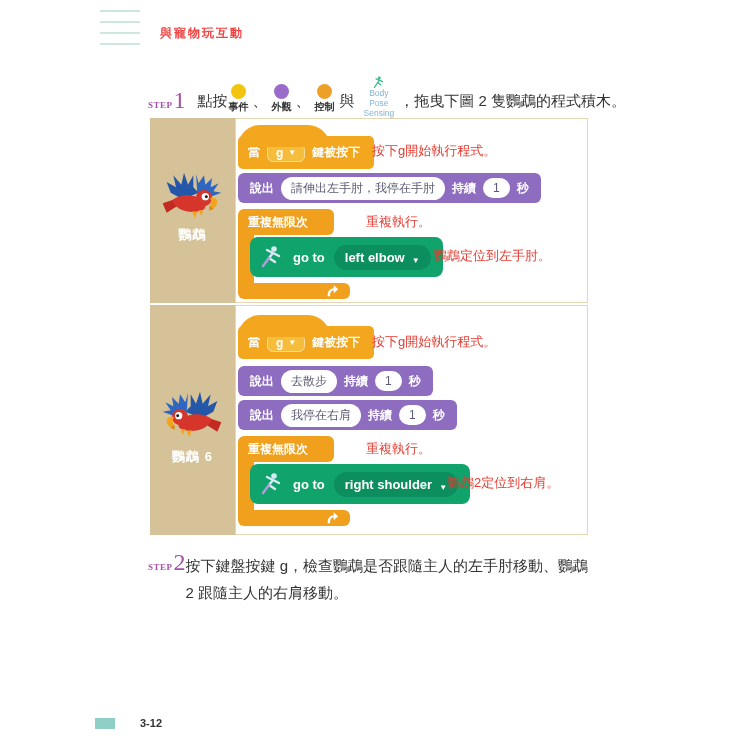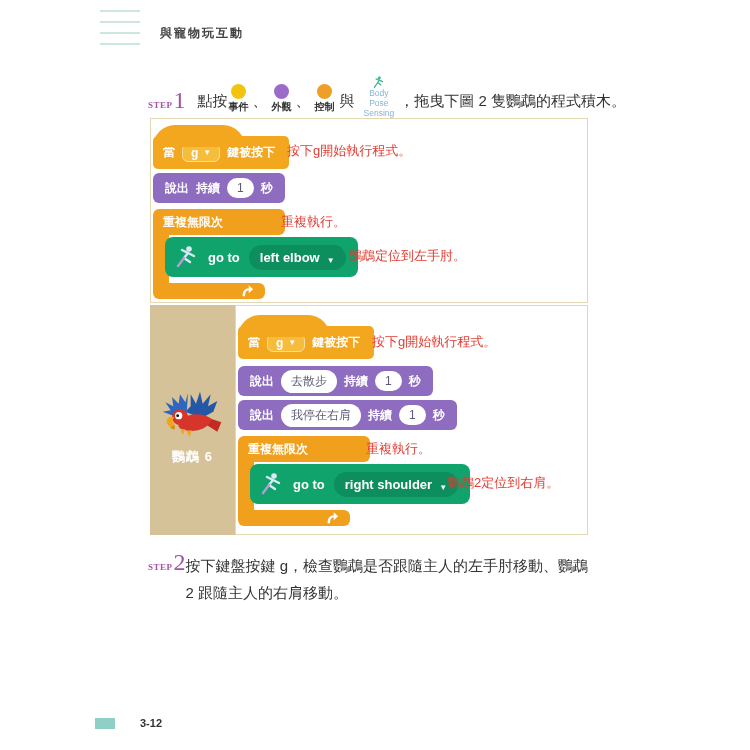--- a/index.html
+++ b/index.html
@@ -5,21 +5,21 @@
   * { margin:0; padding:0; box-sizing:border-box; }
   html,body { background:#fff; }
   .page {
     position:relative; width:750px; height:750px; background:#ffffff;
     font-family:"Liberation Sans","DejaVu Sans",sans-serif; color:#333; overflow:hidden;
   }
 
   
   .header-lines { position:absolute; left:100px; top:10px; }
   .header-lines i { display:block; width:40px; height:2px; background:#cde6de; margin-bottom:9px; }
-  .header-title { position:absolute; left:160px; top:25px; font-size:12px; color:#404040; letter-spacing:2px; font-weight:bold; }
+  .header-title { position:absolute; left:160px; top:25px; font-size:12px; color:#ef4444; letter-spacing:2px; font-weight:bold; }
 
   
   .step-badge { display:flex; align-items:baseline; color:#a452a6; flex:none;font-family:Liberation Serif, serif; }
   .step-word { font-size:9px; font-weight:bold; letter-spacing:.5px; }
   .step-num  { font-size:24px; line-height:.9; margin-left:1px; }
 
   .step1-row { position:absolute; left:148px; top:80px; display:flex; align-items:center; font-size:15px; color:#333; }
   .step1-row .step-badge { margin-right:12px; }
   .cat { display:inline-flex; flex-direction:column; align-items:center; margin:0 1px; position:relative; top:-2px; }
   .cat .dot { width:15px; height:15px; border-radius:50%; }
@@ -42,21 +42,21 @@
   
   .blk { position:absolute; color:#fff; font-size:12px; font-weight:bold; display:flex; align-items:center; white-space:nowrap; }
   .hat { background:#f2a71f; border-radius:5px; height:33px; padding:0 14px 0 10px; }
   .hat::before { content:""; position:absolute; top:-11px; left:0; width:92px; height:22px; background:inherit; border-radius:46px 46px 0 0; }
   .key-pill { background:#f6bc3c; border:1px solid #f9dd9c; border-radius:6px; padding:1px 8px; margin:0 7px; display:inline-flex; align-items:center; gap:5px; }
   .caret { font-size:8px; line-height:1; }
 
   .say { background:#8e6cc0; border-radius:6px; height:30px; gap:7px; padding:0 12px; }
   .oval { background:#fff; color:#5b5b75; border-radius:14px; padding:3px 10px; font-size:12px; font-weight:normal; }
 
-  .f-head { background:#f0a01d; border-radius:6px 6px 6px 0; width:132px; height:26px; padding-left:10px; }
+  .f-head { background:#f0a01d; border-radius:6px 6px 6px 0; width:96px; height:26px; padding-left:10px; }
   .f-arm  { position:absolute; background:#f0a01d; width:16px; }
   .f-foot { position:absolute; background:#f0a01d; width:112px; height:16px; border-radius:0 6px 6px 6px; }
   .f-foot svg { position:absolute; right:10px; top:1px; }
 
   .goto { background:#10a36c; border-radius:8px; height:40px; gap:9px; padding:0 12px 0 8px; font-size:13px; }
   .goto .dd { background:#0d8e5e; border-radius:16px; padding:5px 11px; display:inline-flex; align-items:flex-end; gap:7px; font-size:13px; }
 
   .note { position:absolute; color:#e23b31; font-size:13px; white-space:nowrap; font-weight:normal; }
 
   
@@ -110,34 +110,53 @@
       <span>Body</span>
       <span>Pose</span>
       <span>Sensing</span>
     </span>
     <span>，拖曳下圖 2 隻鸚鵡的程式積木。</span>
   </div>
 
   <div class="figure">
 
     <div class="panel p1">
+      <div class="sidebar">
+        <div class="parrot" style="top:52px">
+          <svg viewBox="0 0 100 84" width="72" height="56">
+            <path d="M12 18 L26 26 L22 8 L34 22 L38 4 L44 22 L52 8 L52 26 L60 34 L36 44 L18 34 Z" fill="#2457a8"></path>
+            <path d="M56 6 L60 20 L68 8 L70 22 L80 12 L78 26 L90 20 L82 32 L94 34 L78 40 L58 36 Z" fill="#2e66c0"></path>
+            <path d="M6 50 L24 44 L28 54 L12 64 Z" fill="#c22a22"></path>
+            <path d="M22 44 C34 36 52 36 64 44 C72 50 72 58 66 60 C50 66 34 62 26 54 C22 50 20 47 22 44 Z" fill="#d6352b"></path>
+            <circle cx="68" cy="42" r="12" fill="#d6352b"></circle>
+            <circle cx="70" cy="40" r="5.5" fill="#fff"></circle>
+            <circle cx="71.5" cy="40" r="2.2" fill="#1a1a1a"></circle>
+            <path d="M77 42 C88 40 90 48 86 54 C83 58 78 58 76 55 C80 50 79 46 77 42 Z" fill="#f2a41c"></path>
+            <path d="M76 54 L83 58 L76 61 Z" fill="#d88a10"></path>
+            <path d="M50 62 L54 72 L58 63 Z" fill="#f2a41c"></path>
+            <path d="M60 60 L64 69 L67 61 Z" fill="#f2a41c"></path>
+          </svg>
+        </div>
+        <div class="sprite-label" style="top:108px">鸚鵡</div>
+      </div>
       <div class="content">
 
         <div class="blk hat" style="left:2px; top:17px;">
           <span>當</span>
           <span class="key-pill">
             <span>g</span>
             <span class="caret">▼</span>
           </span>
           <span>鍵被按下</span>
         </div>
         <div class="note" style="left:136px; top:23px;">按下g開始執行程式。</div>
 
         <div class="blk say" style="left:2px; top:54px;">
           <span>說出</span>
+          <span class="oval">請伸出左手肘，我停在手肘</span>
           <span>持續</span>
           <span class="oval">1</span>
           <span>秒</span>
         </div>
 
         <div class="blk f-head" style="left:2px; top:90px;">重複無限次</div>
         <div class="note" style="left:130px; top:94px;">重複執行。</div>
         <div class="f-arm" style="left:2px; top:116px; height:48px;"></div>
 
         <div class="blk goto" style="left:14px; top:118px;">

